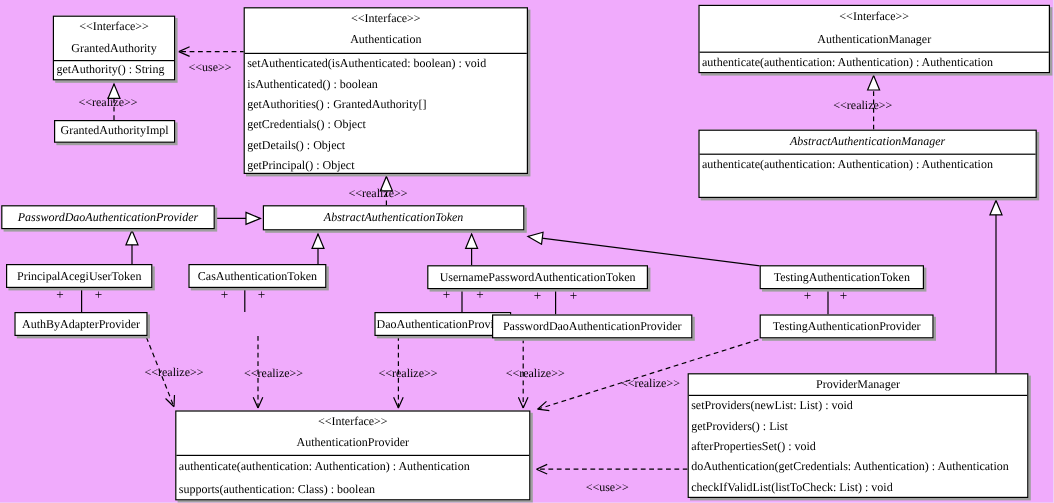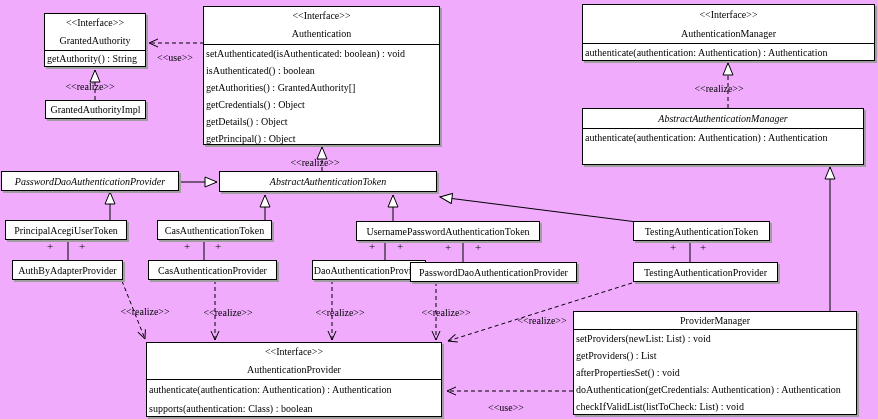--- a/index.html
+++ b/index.html
@@ -121,23 +121,20 @@
   <div class="box name-only" style="left:356px;top:221px;width:184px;height:20px">
     <span>UsernamePasswordAuthenticationToken</span>
   </div>
   <div class="box name-only" style="left:633px;top:221px;width:137px;height:20px">
     <span>TestingAuthenticationToken</span>
   </div>
 
   <div class="box name-only" style="left:12px;top:260px;width:111px;height:20px">
     <span>AuthByAdapterProvider</span>
   </div>
-  <div class="box name-only" style="left:148px;top:260px;width:129px;height:20px">
-    <span>CasAuthenticationProvider</span>
-  </div>
   <div class="box name-only" style="left:312px;top:260px;width:114px;height:20px">
     <span>DaoAuthenticationProvider</span>
   </div>
   <div class="box name-only" style="left:410px;top:262px;width:167px;height:20px">
     <span>PasswordDaoAuthenticationProvider</span>
   </div>
   <div class="box name-only" style="left:633px;top:262px;width:145px;height:20px">
     <span>TestingAuthenticationProvider</span>
   </div>
 

